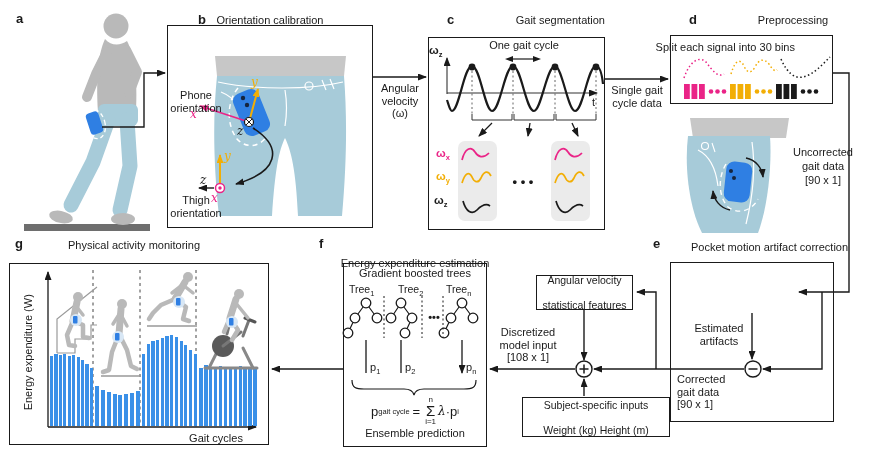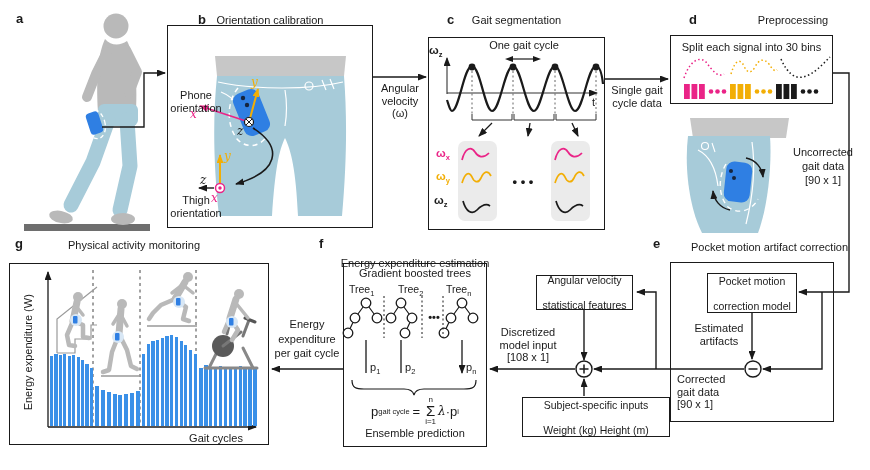--- a/index.html
+++ b/index.html
@@ -186,21 +186,21 @@
       <path d="M48,427 V272" stroke="#1a1a1a" stroke-width="1.3" marker-end="url(#ar)" fill="none"></path>
       <path d="M48,427 H256" stroke="#1a1a1a" stroke-width="1.3" marker-end="url(#ar)" fill="none"></path>
       <path d="M93,270 V427 M140,270 V427 M196,270 V427" stroke="#444" stroke-width="1" stroke-dasharray="3 3.5" fill="none"></path>
     </g>
   </svg>
 
   <div class="abs plabel" style="left:16px;top:11px;">a</div>
   <div class="abs plabel" style="left:198px;top:12px;">b</div>
   <div class="abs t11 ctr" style="left:167px;top:14px;width:206px;">Orientation calibration</div>
   <div class="abs plabel" style="left:447px;top:12px;">c</div>
-  <div class="abs t11 ctr" style="left:428px;top:14px;width:177px;">Gait segmentation</div>
+  <div class="abs t11 ctr" style="left:428px;top:14px;width:177px;text-align:right;">Gait segmentation</div>
   <div class="abs plabel" style="left:689px;top:12px;">d</div>
   <div class="abs t11 ctr" style="left:690px;top:14px;width:150px;margin-left:28px;">Preprocessing</div>
   <div class="abs plabel" style="left:653px;top:236px;">e</div>
   <div class="abs t11 ctr" style="left:672px;top:241px;width:195px;">Pocket motion artifact correction</div>
   <div class="abs plabel" style="left:319px;top:236px;">f</div>
   <div class="abs t11 ctr" style="left:330px;top:241px;width:170px;margin-top:16px;">Energy expenditure estimation</div>
   <div class="abs plabel" style="left:15px;top:236px;">g</div>
   <div class="abs t11 ctr" style="left:9px;top:239px;width:250px;">Physical activity monitoring</div>
 
   <div class="box" style="left:167px;top:25px;width:206px;height:203px;"></div>
@@ -236,33 +236,27 @@
   <div class="abs wl pink" style="left:436px;top:147px;"><span>ω</span><sub>x</sub></div>
   <div class="abs wl yellow" style="left:436px;top:170px;"><span>ω</span><sub>y</sub></div>
   <div class="abs wl" style="left:434px;top:194px;"><span>ω</span><sub>z</sub></div>
   <div class="abs" style="left:500px;top:174px;width:46px;text-align:center;font-size:13px;font-weight:bold;">• • •</div>
 
   <div class="abs t11 ctr" style="left:606px;top:84px;width:62px;">
     <div>Single gait</div>
     <div>cycle data</div>
   </div>
 
-  <div class="abs t11 ctr" style="left:672px;top:41px;width:159px;">Split each signal into 30 bins</div>
+  <div class="abs t11 ctr" style="left:636px;top:41px;width:159px;text-align:right;">Split each signal into 30 bins</div>
   <div class="abs t11 ctr" style="left:783px;top:145px;width:80px;line-height:14px;">
     <div>Uncorrected</div>
     <div>gait data</div>
     <div>[90 x 1]</div>
   </div>
 
-  <div class="box" style="left:707px;top:273px;width:90px;height:40px;">
-    <div class="boxtxt t10">
-      <div>Pocket motion</div>
-      <div>correction model</div>
-    </div>
-  </div>
   <div class="abs t11 ctr" style="left:688px;top:322px;width:62px;">
     <div>Estimated</div>
     <div>artifacts</div>
   </div>
   <div class="abs t11" style="left:677px;top:373px;">
     <div>Corrected</div>
     <div>gait data</div>
     <div>[90 x 1]</div>
   </div>
 
@@ -301,25 +295,20 @@
       <span class="ss">Σ</span>
       <span class="st">i=1</span>
     </span>
     <span class="it">λ</span>
     <span>·</span>
     <span>p</span>
       <sub>i</sub>
   </div>
   <div class="abs t11 ctr" style="left:343px;top:427px;width:144px;">Ensemble prediction</div>
 
-  <div class="abs t11 ctr" style="left:271px;top:317px;width:72px;line-height:14.5px;">
-    <div>Energy</div>
-    <div>expenditure</div>
-    <div>per gait cycle</div>
-  </div>
 
   <div class="box" style="left:9px;top:263px;width:260px;height:182px;">
     <div class="abs t11 ctr" style="left:-57px;top:82px;width:150px;transform:rotate(-90deg);">Energy expenditure (W)</div>
     <div class="abs t11 ctr" style="left:170px;top:168px;width:72px;">Gait cycles</div>
     <div class="bars" style="left:40px;width:43px;">
         <div class="bar" style="height: 70px; width: 3.2px; background: rgb(58, 144, 232);"></div>
         <div class="bar" style="height: 72px; width: 3.2px; background: rgb(58, 144, 232);"></div>
         <div class="bar" style="height: 71px; width: 3.2px; background: rgb(58, 144, 232);"></div>
         <div class="bar" style="height: 72px; width: 3.2px; background: rgb(58, 144, 232);"></div>
         <div class="bar" style="height: 70px; width: 3.2px; background: rgb(58, 144, 232);"></div>

